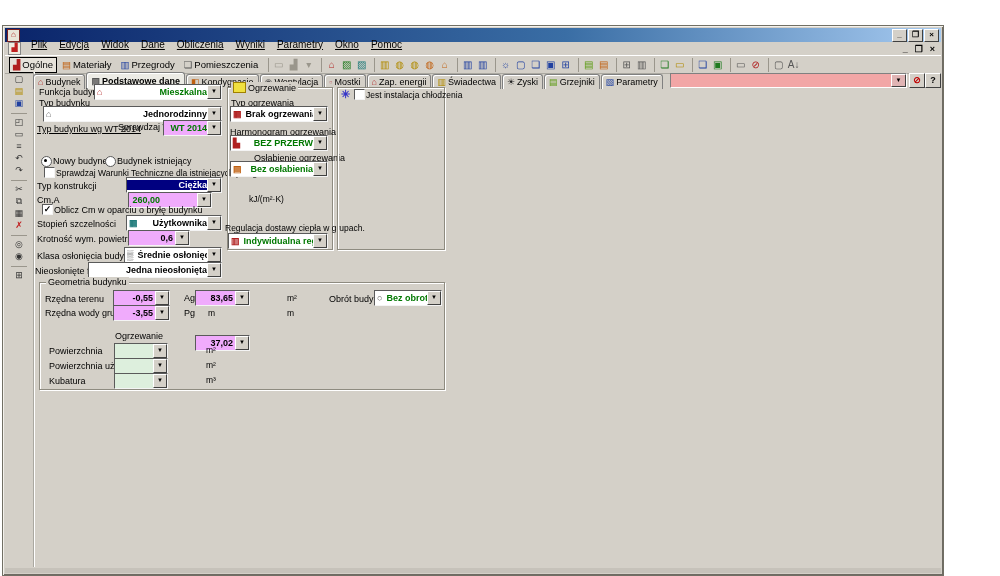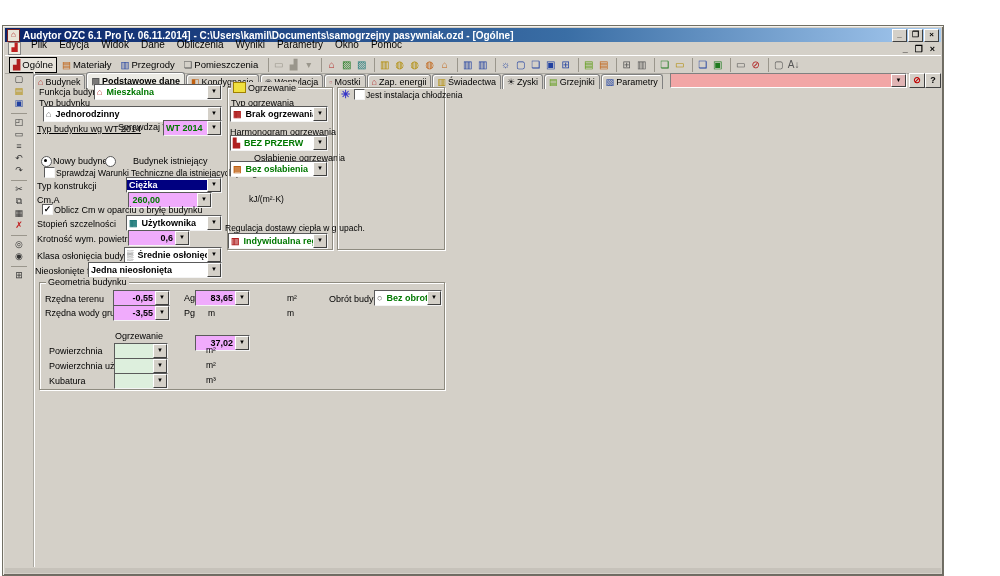--- a/index.html
+++ b/index.html
@@ -13,21 +13,21 @@
   .titlebar .appicon{width:11px;height:11px;background:#e8e4d8;border:1px solid #7a2020;margin-right:3px;
     color:#b02020;font-size:8px;line-height:10px;text-align:center;}
   .wbtns{margin-left:auto;display:flex;gap:1px;}
   .wbtn{width:13px;height:11px;background:#d4d0c8;border:1px solid;border-color:#fff #404040 #404040 #fff;
     font-size:8px;line-height:9px;text-align:center;color:#000;font-weight:bold;}
   
   .menubar{position:absolute;left:2px;top:16px;right:2px;height:13px;display:flex;align-items:center;
     font-size:10px;color:#000;}
   .mdiicon{width:11px;height:11px;margin:0 4px 0 3px;background:#f0ece0;border:1px solid #888;
     color:#c02020;font-size:8px;line-height:10px;text-align:center;}
-  .menu-item{padding:0 6px;height:20px;line-height:12px;}
+  .menu-item{padding:0 6px;height:20px;line-height:12px;text-decoration:underline;}
   .mdibtns{margin-left:auto;display:flex;gap:3px;margin-right:4px;font-size:9px;font-weight:bold;}
   .mdibtn{padding:0 2px;}
   
   .toolbar{position:absolute;left:2px;top:29px;right:2px;height:17px;display:flex;align-items:center;
     border-top:1px solid #fff;box-shadow:0 1px 0 #aaa8a0;padding-left:4px;}
   .tbtn{display:flex;align-items:center;height:14px;padding:0 3px;margin-right:1px;font-size:9.5px;
     border:1px solid transparent;}
   .tbtn.active{border:1px solid #000;background:#e6e2da;}
   .tbtn .bicon{margin-right:2px;}
   .ticon{width:15px;height:14px;display:flex;align-items:center;justify-content:center;font-size:10px;}
@@ -57,21 +57,21 @@
     box-shadow:1px 0 0 #fff;display:flex;flex-direction:column;align-items:center;padding-top:1px;}
   .licon{width:16px;height:12px;font-size:9px;display:flex;align-items:center;justify-content:center;color:#333;}
   .lsep{width:16px;height:4px;border-bottom:1px solid #9a968c;margin-bottom:2px;}
   .l-yellow{color:#b08a00}.l-blue{color:#2040a0}.l-red{color:#c02020}
   
   .form{position:absolute;left:0;top:0;width:100%;height:100%;font-size:9px;color:#000;}
   .lbl{position:absolute;white-space:nowrap;}
   .combo{position:absolute;height:14px;background:#fff;border:1px solid;border-color:#5a5a5a #f4f4f4 #f4f4f4 #5a5a5a;
     display:flex;align-items:center;font-size:9px;font-weight:bold;overflow:hidden;}
   .combo .cicon{font-size:9px;margin:0 2px;flex:0 0 auto;}
-  .combo .ctext{flex:1;white-space:nowrap;overflow:hidden;padding-left:2px;}
+  .combo .ctext{flex:1;white-space:nowrap;overflow:hidden;padding-left:2px;text-align:right;}
   .combo .ctext.right{text-align:right;padding-right:2px;}
   .combo .cbtn{flex:0 0 12px;height:12px;background:#d4d0c8;border:1px solid;border-color:#fff #404040 #404040 #fff;
     font-size:6px;line-height:10px;text-align:center;color:#000;font-weight:normal;}
   .combo.mint{background:#ddefdd;}
   .combo.soft{background:#f0abfc;}
   .green-text{color:#007800;}
   .combo.selected .ctext{background:#000080;color:#fff;}
   .unit{position:absolute;white-space:nowrap;font-size:8.5px;padding-left:36px;}
   .check{position:absolute;width:9px;height:9px;background:#fff;border:1px solid;
     border-color:#5a5a5a #f4f4f4 #f4f4f4 #5a5a5a;font-size:9px;line-height:8px;text-align:center;font-weight:bold;}
@@ -83,21 +83,20 @@
   .snow{color:#3434c8;font-size:11px;font-weight:bold;}
   .bottomstrip{position:absolute;left:2px;right:2px;bottom:2px;height:5px;background:#c6c2ba;}
 </style>
 </head>
 <body>
 
 <div id="app">
 
   <div class="titlebar">
     <span class="appicon">⌂</span>
-    <span>Audytor OZC 6.1 Pro [v. 06.11.2014] - C:\Users\kamil\Documents\samogrzejny pasywniak.ozd - [Ogólne]</span>
     <span class="wbtns">
       <span class="wbtn">_</span>
       <span class="wbtn">❐</span>
       <span class="wbtn">×</span>
     </span>
   </div>
 
   <div class="menubar">
     <span class="mdiicon">▟</span>
     <span style="display:flex;">
@@ -282,21 +281,21 @@
     <span class="lbl" style="left:115px;top:96px;">Sprawdzaj WT</span>
     <span class="combo soft" style="left:160px;top:94px;width:57px;">
       <span class="ctext green-text">WT 2014</span>
       <span class="cbtn">▼</span>
     </span>
 
 
     <span class="radio on" style="left:38px;top:130px;"></span>
     <span class="lbl" style="left:50px;top:130px;">Nowy budynek</span>
     <span class="radio" style="left:102px;top:130px;"></span>
-    <span class="lbl" style="left:130px;top:130px;">Budynek istniejący</span>
+    <span class="lbl" style="left:114px;top:130px;">Budynek istniejący</span>
 
     <span class="check" style="left:41px;top:141px;"></span>
     <span class="lbl" style="left:53px;top:142px;font-size:8.5px;">Sprawdzaj Warunki Techniczne dla istniejących przegród.</span>
 
     <span class="lbl" style="left:34px;top:155px;">Typ konstrukcji</span>
     <span class="combo selected" style="left:123px;top:151px;width:94px;">
       <span class="ctext">Ciężka</span>
       <span class="cbtn">▼</span>
     </span>
 

